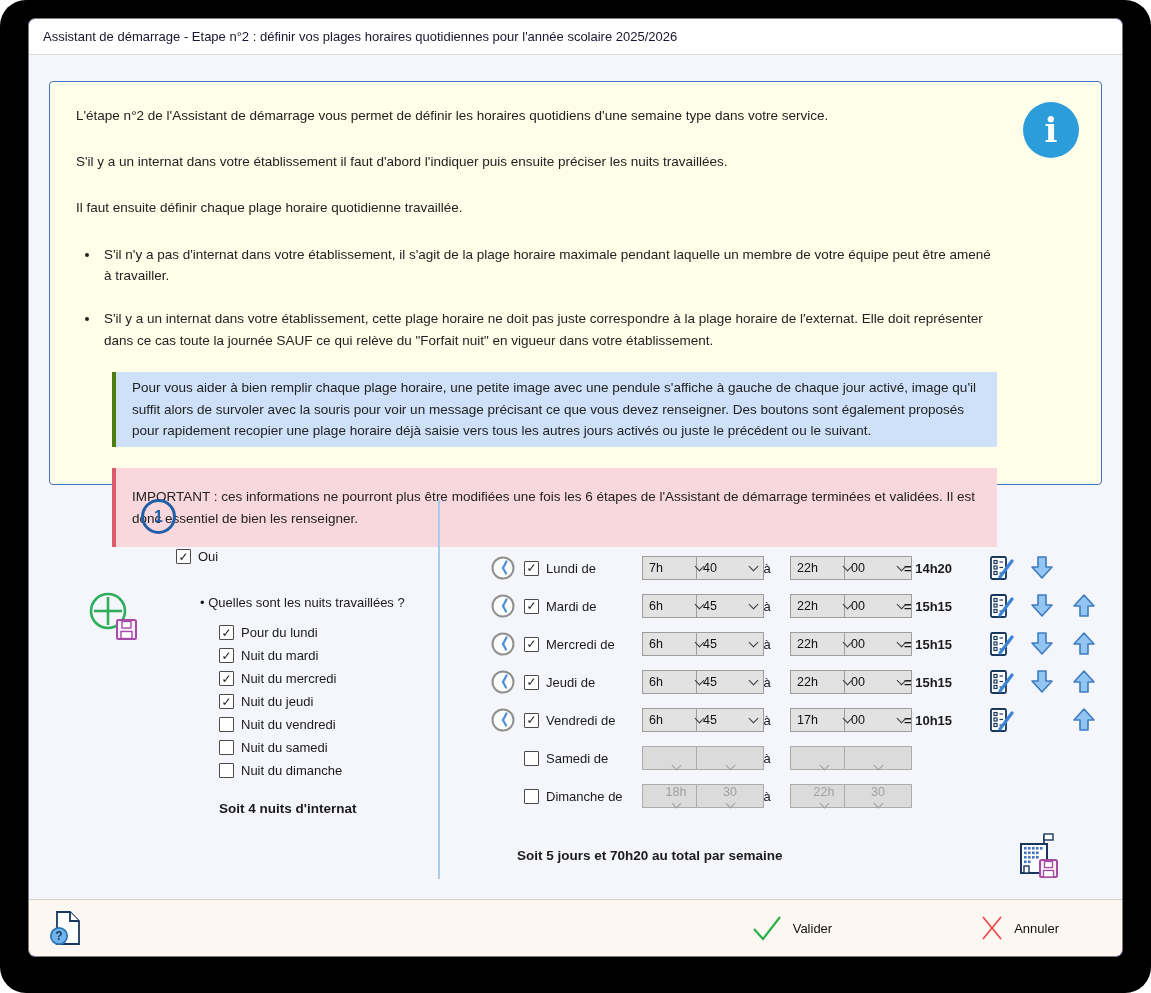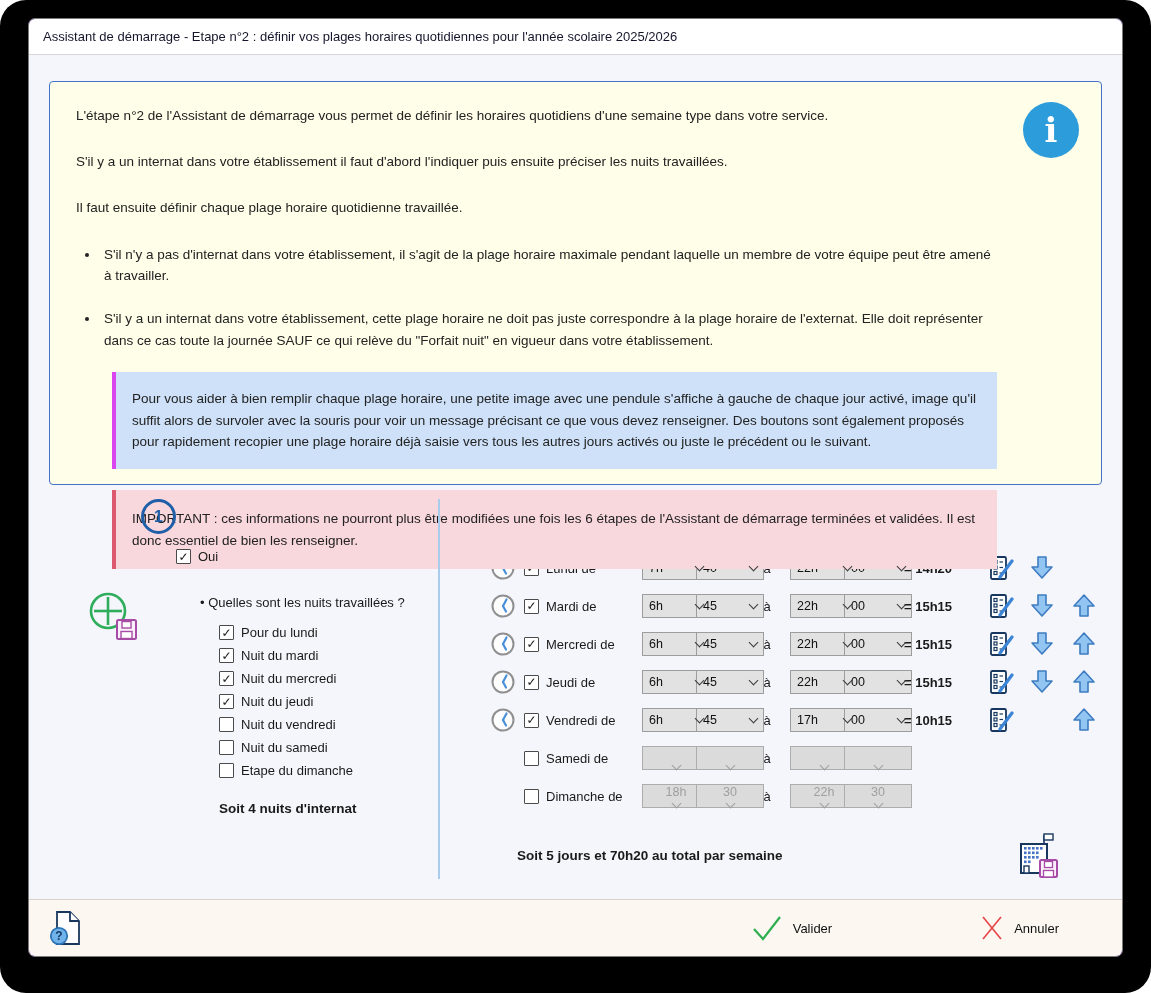--- a/index.html
+++ b/index.html
@@ -21,22 +21,22 @@
 
   
   .info-panel{
     position:relative;background:#FEFEE9;border:1px solid #4472C4;border-radius:4px;
     padding:24px 100px 8px 26px;font-size:13.5px;color:#222;height:404px;box-sizing:border-box;
   }
   .info-panel p{margin:0 0 25px;line-height:1.55;}
   .info-panel ul{margin:0 0 4px 24px;padding:0;}
   .info-panel li{margin:0 0 21px;line-height:1.6;padding-left:4px;}
   .tip-box{
-    margin:7px 4px 21px 36px;background:#CEE1F8;border-left:4px solid #d946ef;
-    padding:16px 16px;line-height:1.6;
+    margin:7px 4px 21px 36px;background:#CEE1F8;border-left:4px solid #4d7c0f;
+    padding:5px 16px;line-height:1.6;
   }
   .imp-box{
     margin:0 4px 0 36px;background:#F8D7DD;border-left:4px solid #DD5A6E;
     padding:18px 16px;line-height:1.6;
   }
   .info-icon{
     position:absolute;right:22px;top:20px;width:56px;height:56px;border-radius:50%;
     background:#2D9CDB;color:#fff;display:flex;align-items:center;justify-content:center;
     font-family:"DejaVu Serif",serif;font-weight:bold;font-size:34px;line-height:1;
   }
@@ -170,21 +170,21 @@
           <div class="night-row">
             <span class="cb"></span>
             <span>Nuit du vendredi</span>
           </div>
           <div class="night-row">
             <span class="cb"></span>
             <span>Nuit du samedi</span>
           </div>
           <div class="night-row">
             <span class="cb"></span>
-            <span>Etape du dimanche</span>
+            <span>Nuit du dimanche</span>
           </div>
         </div>
 
         <div class="n-summary">Soit 4 nuits d'internat</div>
       </div>
 
       <div class="col-right">
         <div class="sec-header">
           <div class="num-circle">2</div>
           <div class="sec-q">Quelles sont les plages horaires quotidiennes dans votre service ?</div>

